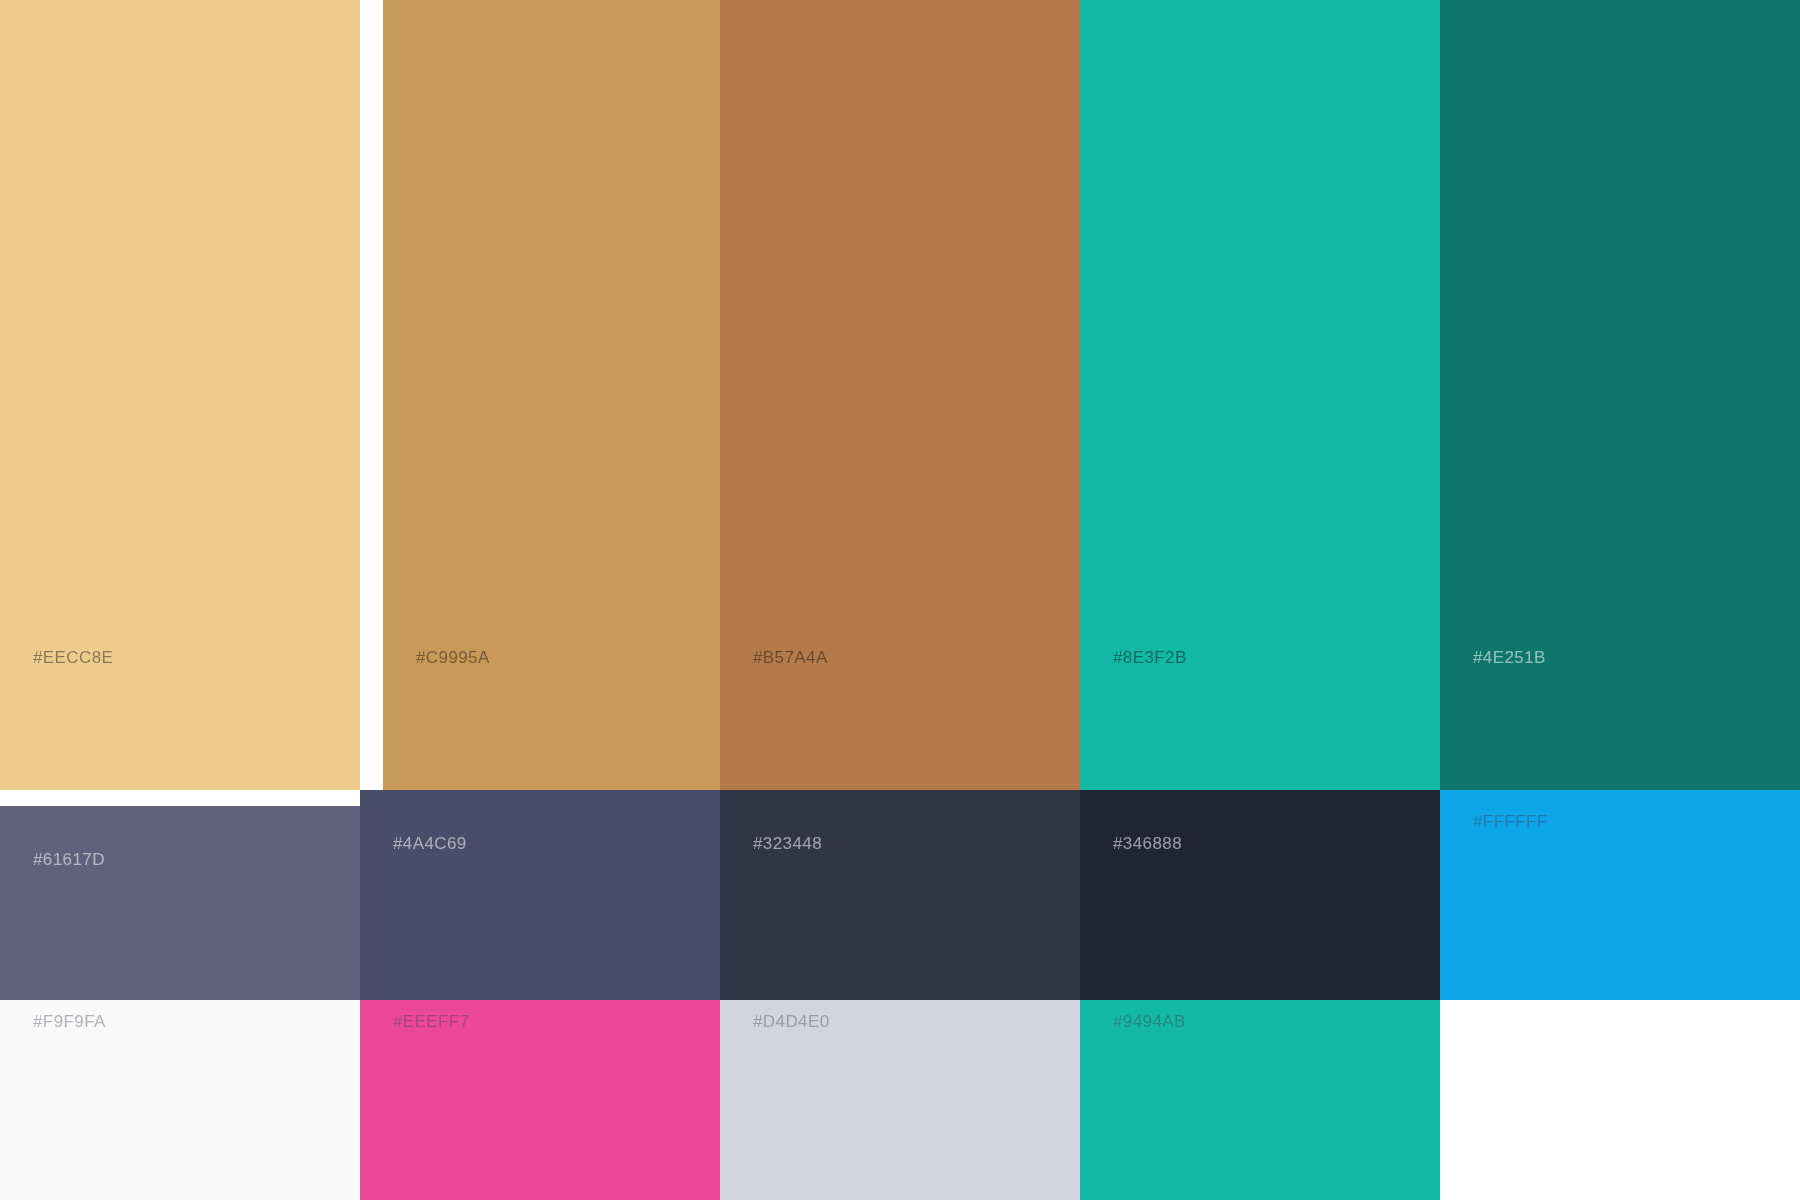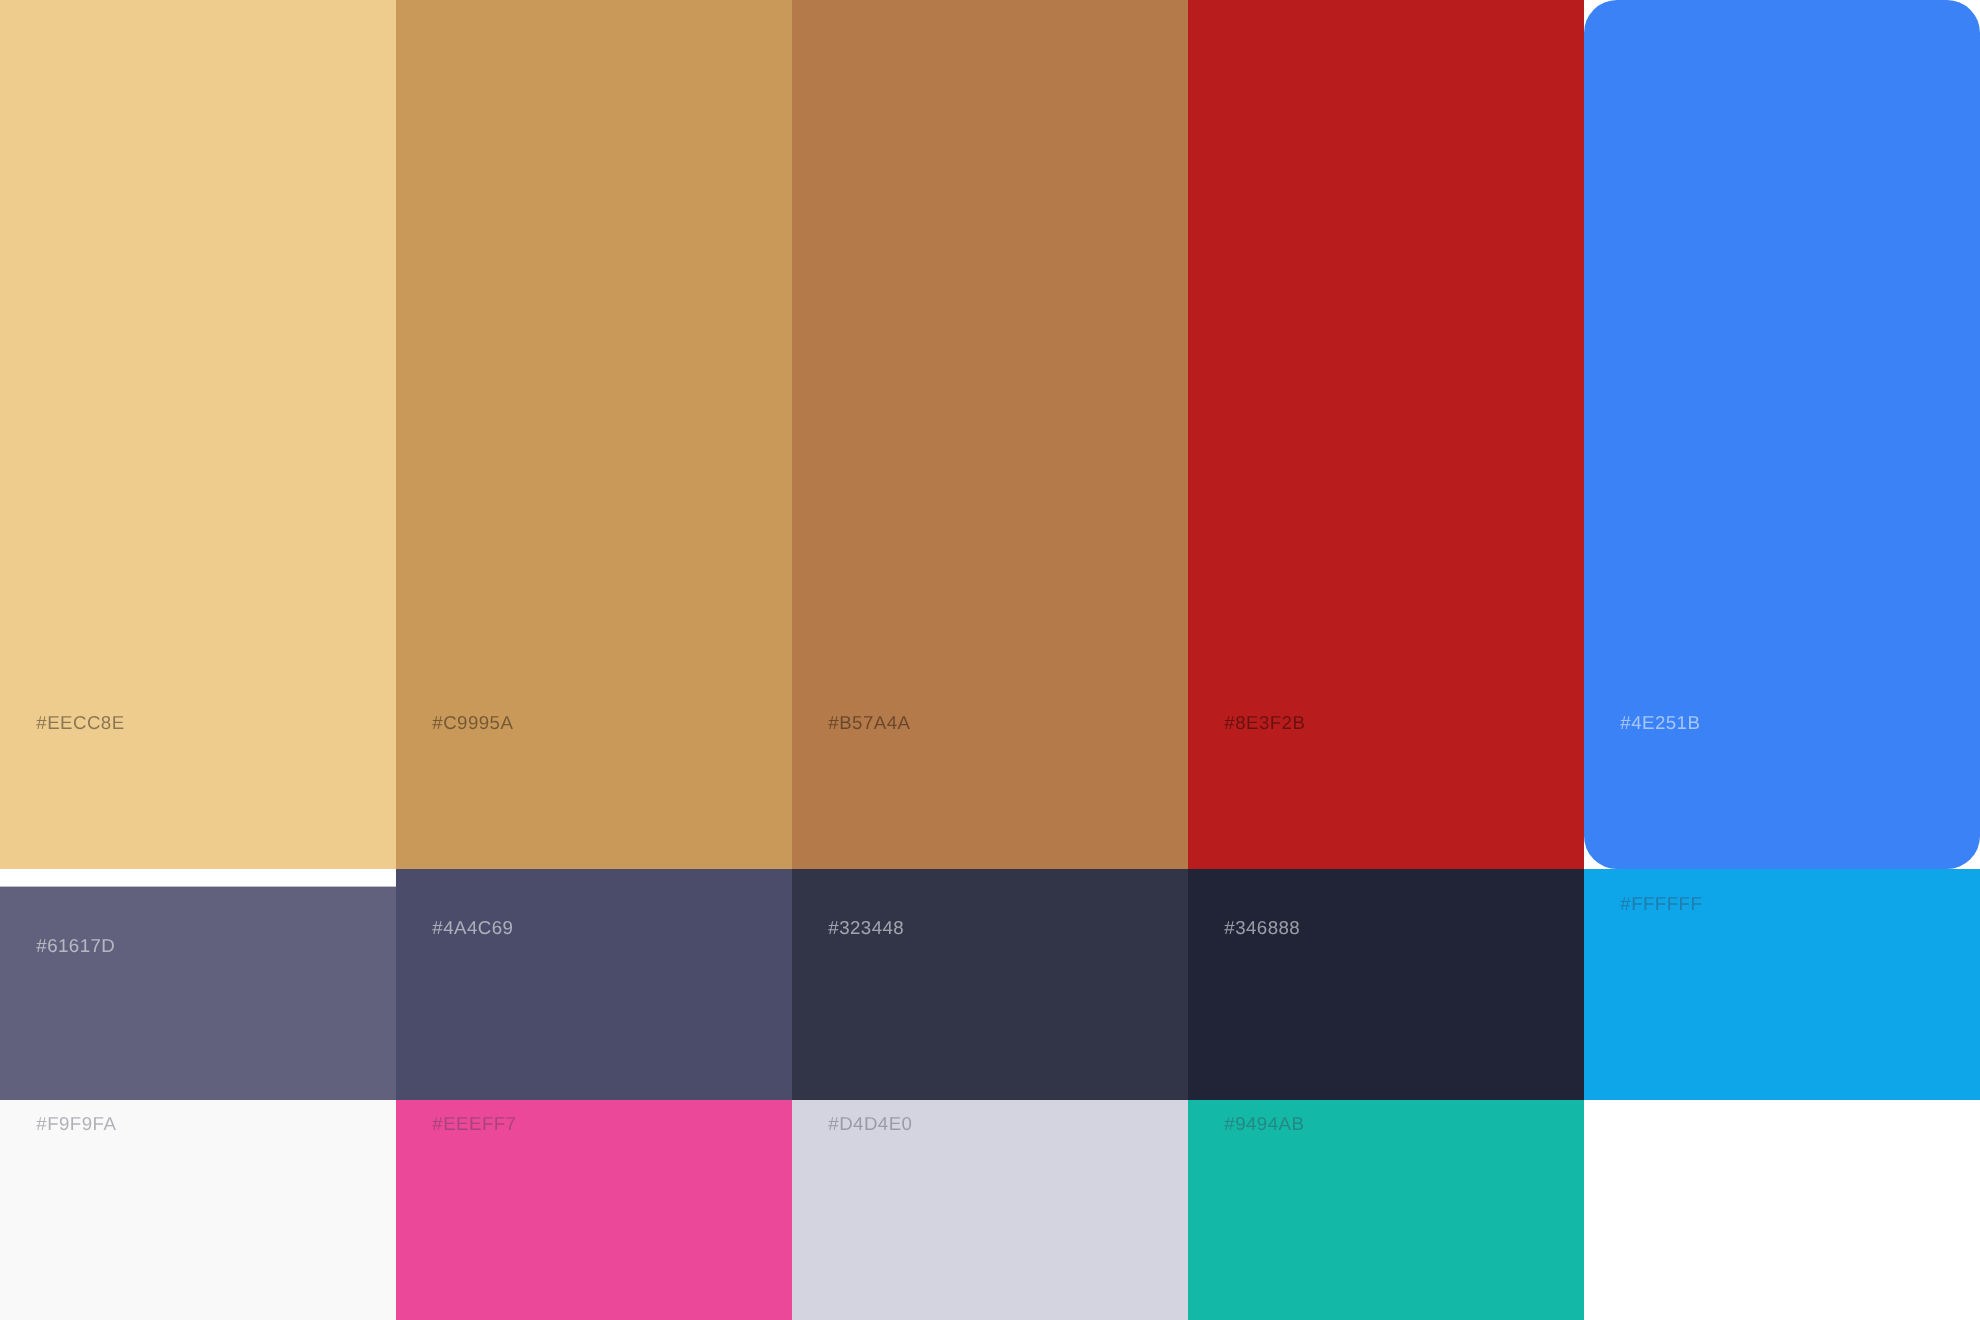--- a/index.html
+++ b/index.html
@@ -50,30 +50,30 @@
   .label-light { color: rgba(255, 255, 255, 0.55); }
   .label-muted { color: rgba(60, 60, 75, 0.38); }
 </style>
 </head>
 <body>
 
 <div id="palette-grid" style="grid-template-rows: 790px 210px 200px;">
     <div class="swatch row-1" style="background-color: rgb(238, 204, 142);">
       <span class="swatch-label label-dark">#EECC8E</span>
     </div>
-    <div class="swatch row-1" style="background-color: rgb(201, 153, 90);">
+    <div class="swatch row-1" style="background-color: rgb(201, 153, 90); margin-left: 23px;">
       <span class="swatch-label label-dark">#C9995A</span>
     </div>
     <div class="swatch row-1" style="background-color: rgb(181, 122, 74);">
       <span class="swatch-label label-dark">#B57A4A</span>
     </div>
-    <div class="swatch row-1" style="background-color: #b91c1c;">
+    <div class="swatch row-1" style="background-color: #14b8a6;">
       <span class="swatch-label label-dark">#8E3F2B</span>
     </div>
-    <div class="swatch row-1" style="background-color: #3b82f6; border-radius: 30px;">
+    <div class="swatch row-1" style="background-color: #0f766e;">
       <span class="swatch-label label-light">#4E251B</span>
     </div>
     <div class="swatch row-2" style="background-color: rgb(97, 97, 125); margin-top: 16px;">
       <span class="swatch-label label-light">#61617D</span>
     </div>
     <div class="swatch row-2" style="background-color: rgb(74, 76, 105); text-decoration: underline;">
       <span class="swatch-label label-light">#4A4C69</span>
     </div>
     <div class="swatch row-2" style="background-color: rgb(50, 52, 72);">
       <span class="swatch-label label-light">#323448</span>

